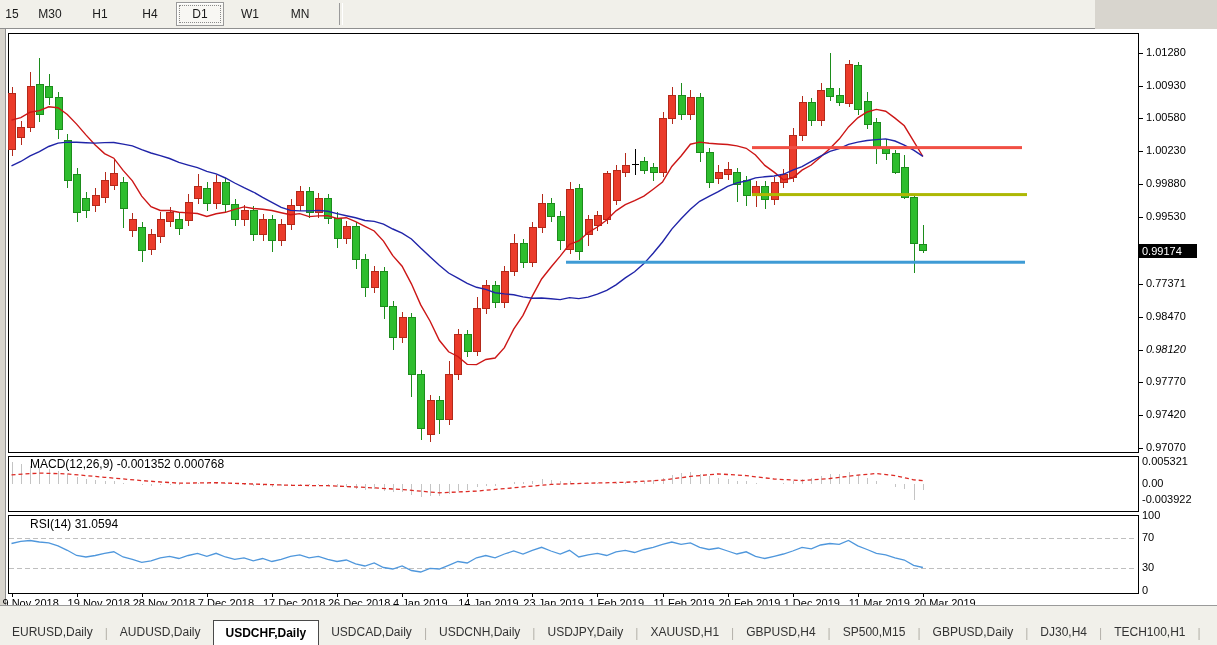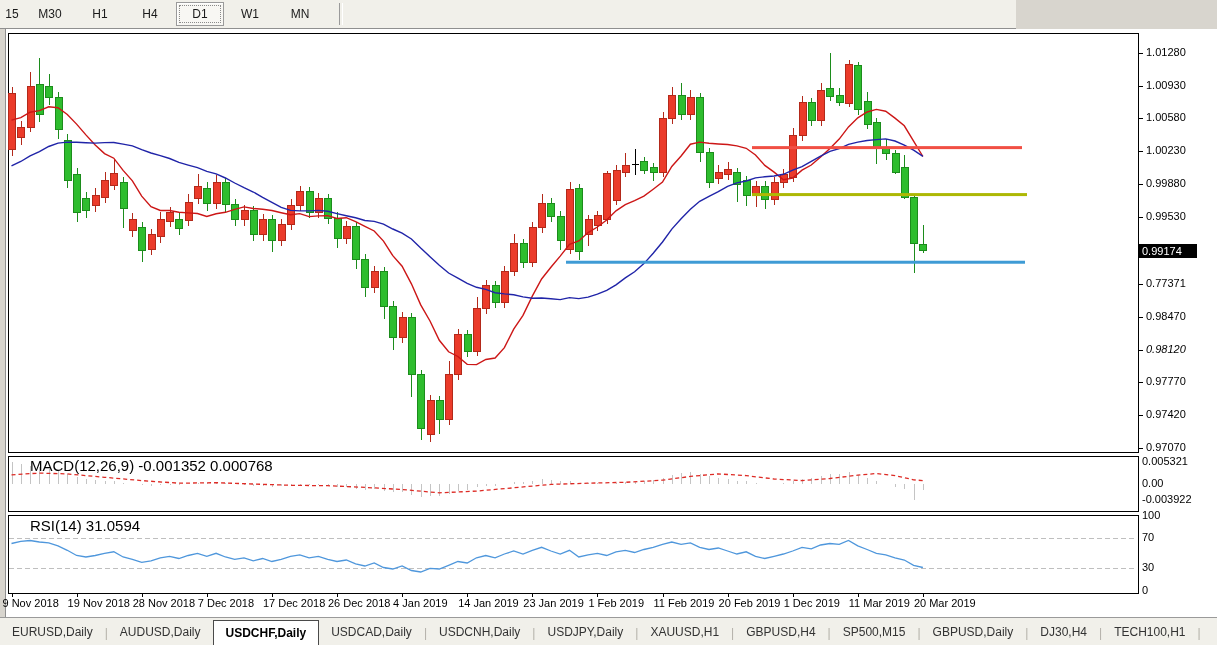--- a/index.html
+++ b/index.html
@@ -1,40 +1,40 @@
 <!DOCTYPE html>
 <html><head>
 <meta charset="utf-8">
 <style>
   html,body{margin:0;padding:0;background:#c9c6bf;}
   #app{position:relative;width:1217px;height:645px;background:#d8d5ce;overflow:hidden;
        font-family:"Liberation Sans",sans-serif;-webkit-font-smoothing:antialiased;}
   
-  #toolbar{position:absolute;left:0;top:0;width:1016px;height:29px;background:#f1f0ea;
+  #toolbar{position:absolute;left:0;top:0;width:1095px;height:29px;background:#f1f0ea;
            border-bottom:1px solid #8f8f8f;box-sizing:border-box;display:flex;align-items:center;}
   .tf-btn{display:inline-flex;align-items:center;justify-content:center;height:22px;min-width:34px;
           padding:0 6px;margin:0 1px;font-size:12px;color:#1a1a1a;border:1px solid transparent;cursor:default;}
   .tf-btn.partial{min-width:18px;padding:0 2px;margin-left:0;}
   .tf-btn.active{background:#f8f7f3;border:1px solid #9a9a9a;box-shadow:inset 1px 1px 0 #ffffff;
                  outline:1px dotted #8a8a8a;outline-offset:-4px;}
   .tf-sep{width:2px;height:22px;margin-left:14px;border-left:1px solid #9a9a9a;border-right:1px solid #ffffff;}
   
   #chart-window{position:absolute;left:5px;top:29px;width:1212px;height:588px;background:#ffffff;
                 border-left:1px solid #8f8f8f;box-sizing:border-box;}
   #stage{position:absolute;left:0;top:0;width:1217px;height:645px;pointer-events:none;}
   #chart-svg{position:absolute;left:0;top:0;}
   .lbl{position:absolute;font-size:11px;color:#000;white-space:nowrap;}
   #chart-title{position:absolute;left:13px;top:36px;font-size:12px;font-weight:bold;color:#000;white-space:nowrap;}
   #chart-title .arrow{font-size:9px;vertical-align:1px;margin-right:6px;}
   #chart-title .vals{margin-left:10px;font-weight:bold;}
-  .pane-label{position:absolute;font-size:15px;color:#000;white-space:nowrap;padding-left:19px;}
+  .pane-label{position:absolute;font-size:12px;color:#000;white-space:nowrap;padding-left:19px;}
   #price-tag{position:absolute;left:1139px;width:55px;height:14px;background:#000;color:#fff;
              font-size:11px;line-height:14px;padding-left:3px;}
   
-  #tab-bar{position:absolute;left:0;bottom:0;width:1217px;height:28px;background:#f1f0ea;
+  #tab-bar{position:absolute;left:0;bottom:0;width:1217px;height:40px;background:#f1f0ea;
            border-top:1px solid #9a9a9a;box-sizing:border-box;display:flex;align-items:flex-end;overflow:hidden;}
   .tab{display:inline-flex;align-items:center;height:20px;padding:0 12px;font-size:12px;color:#333;
        white-space:nowrap;margin-bottom:3px;cursor:default;}
   .tab.active{background:#ffffff;border:1px solid #4a4a4a;border-bottom:none;height:24px;margin-bottom:0;
               font-weight:bold;color:#000;}
   .tab.partial{max-width:26px;overflow:hidden;padding-right:0;}
   .tab-div{color:#b3b0a8;font-size:12px;margin-bottom:5px;}
   .tab-scroll{display:inline-flex;align-items:center;font-size:8px;margin:0 3px 7px 3px;}
   .tab-scroll.dim{color:#b6afa6;}
 </style>

